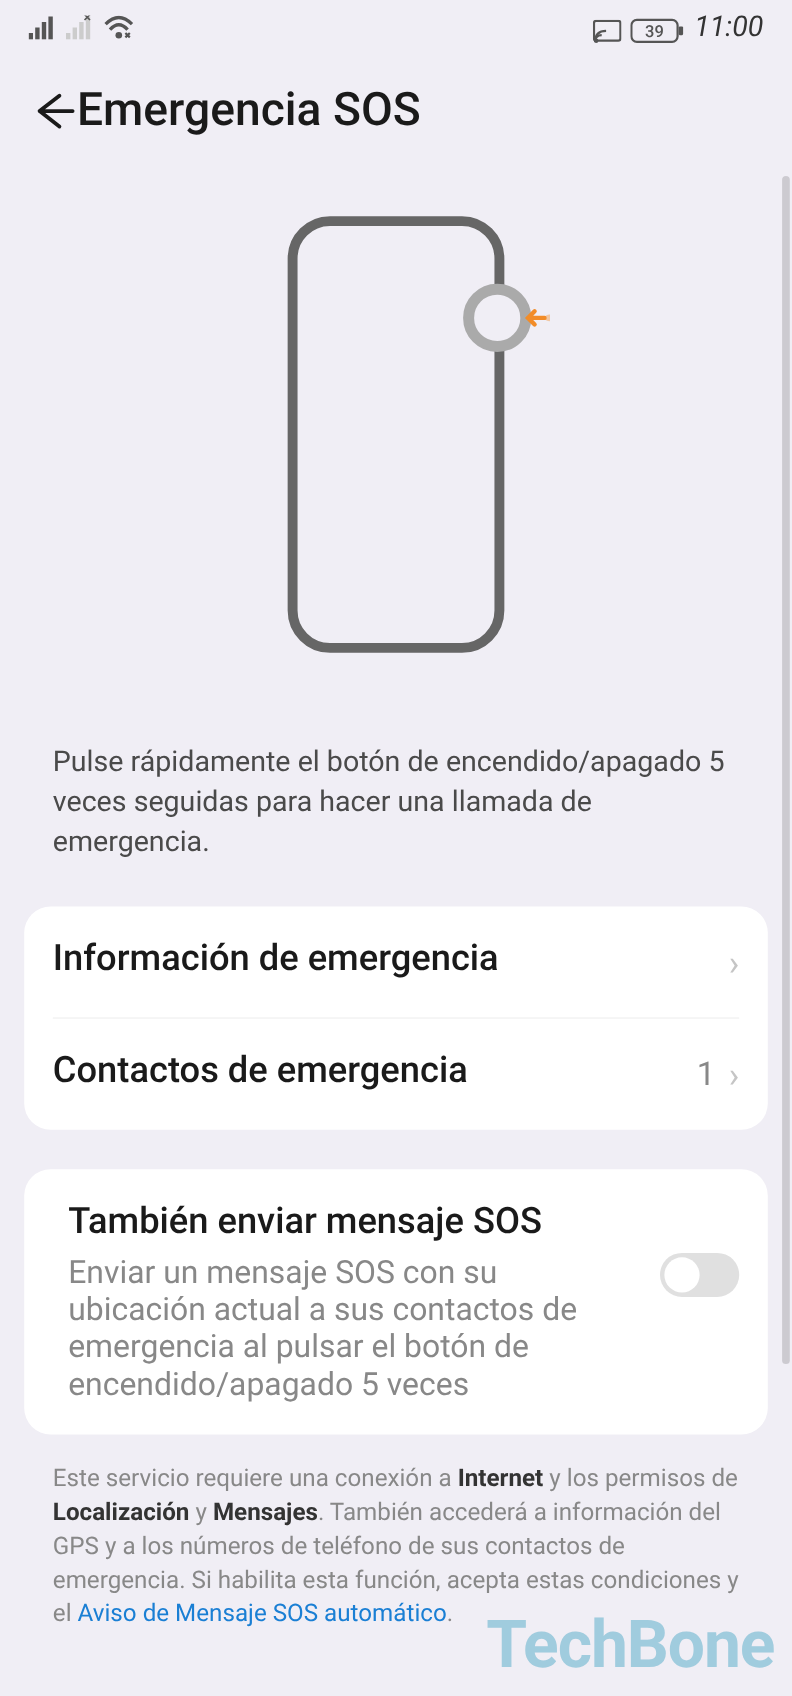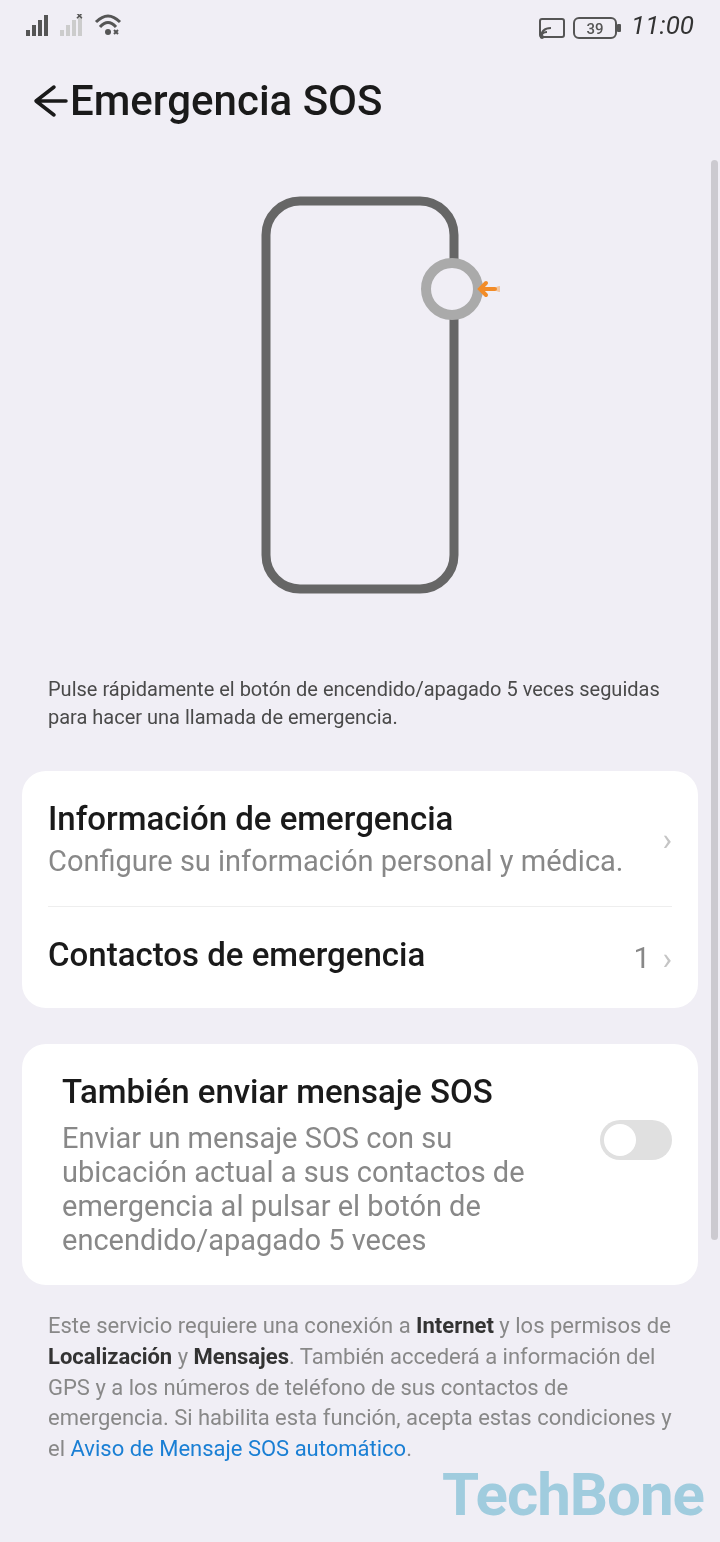--- a/index.html
+++ b/index.html
@@ -56,21 +56,21 @@
       display: flex;
       justify-content: center;
       align-items: center;
       padding: 50px 0 80px 0;
       position: relative;
     }
     .phone-outline {
       position: relative;
     }
     .instruction-text {
-      font-size: 20px;
+      font-size: 26px;
       color: #4a4a4a;
       line-height: 1.4;
       padding: 0 48px;
       margin-bottom: 40px;
     }
     .settings-card {
       background-color: #ffffff;
       border-radius: 24px;
       margin: 0 22px;
       overflow: hidden;
@@ -238,21 +238,20 @@
     <ellipse cx="280" cy="94" rx="5" ry="3" fill="#f28c28" opacity="0.4"></ellipse>
   </svg>
 </div>
 
 <div class="instruction-text">Pulse rápidamente el botón de encendido/apagado 5 veces seguidas para hacer una llamada de emergencia.</div>
 
 <div class="settings-card">
   <div class="settings-row">
     <div class="row-left">
       <div class="row-title">Información de emergencia</div>
-      <div class="row-subtitle">Configure su información personal y médica.</div>
     </div>
     <div class="row-right">
       <span class="chevron">›</span>
     </div>
   </div>
   <div class="divider"></div>
   <div class="settings-row">
     <div class="row-left">
       <div class="row-title">Contactos de emergencia</div>
     </div>

